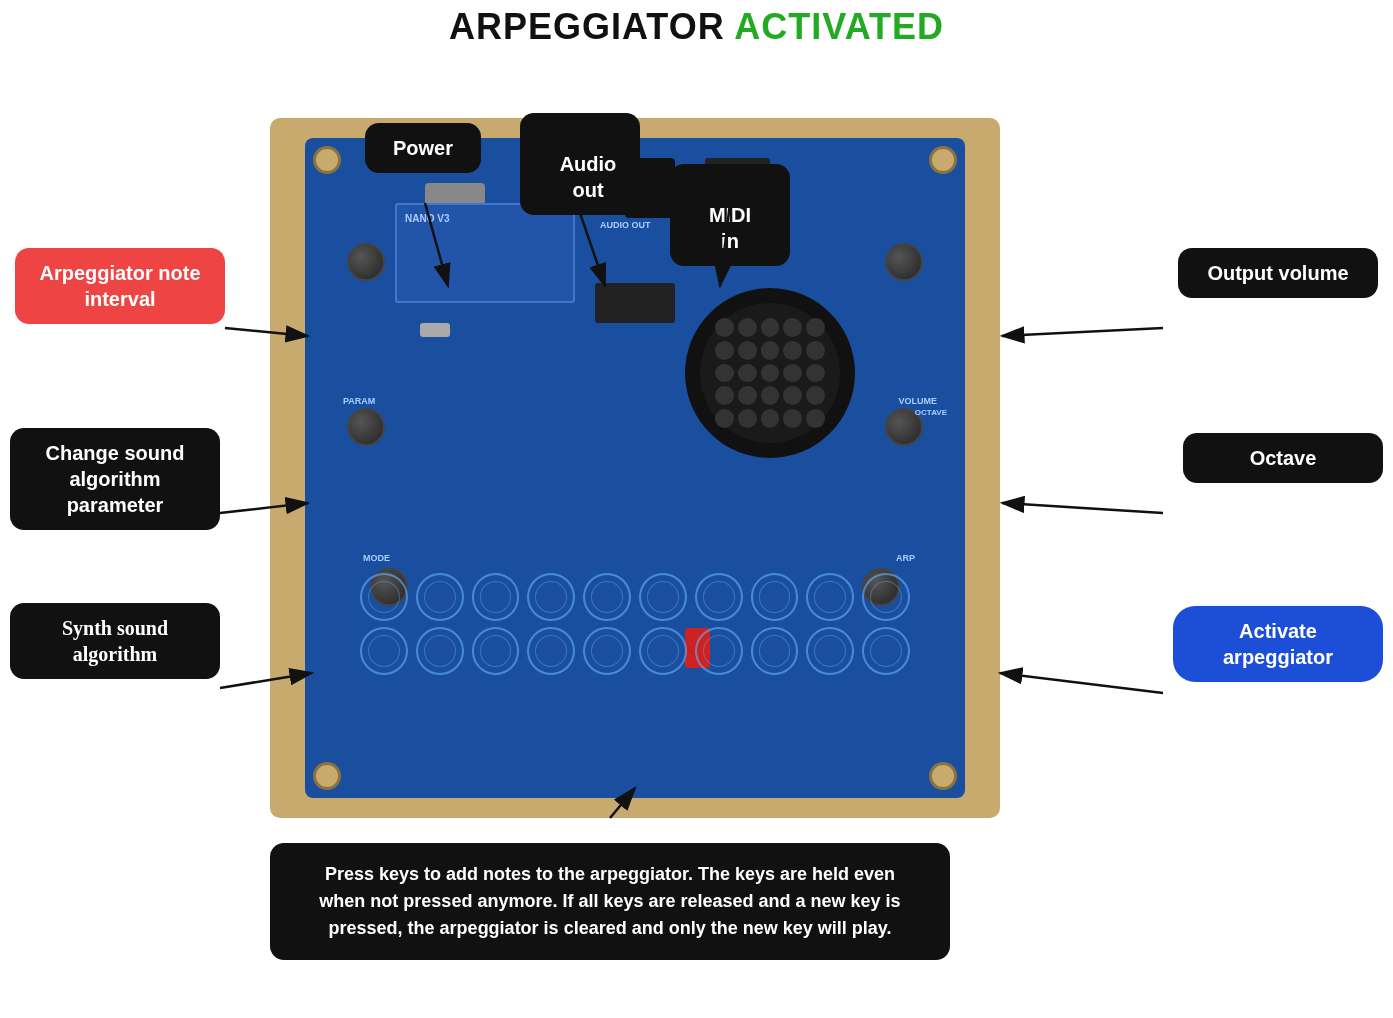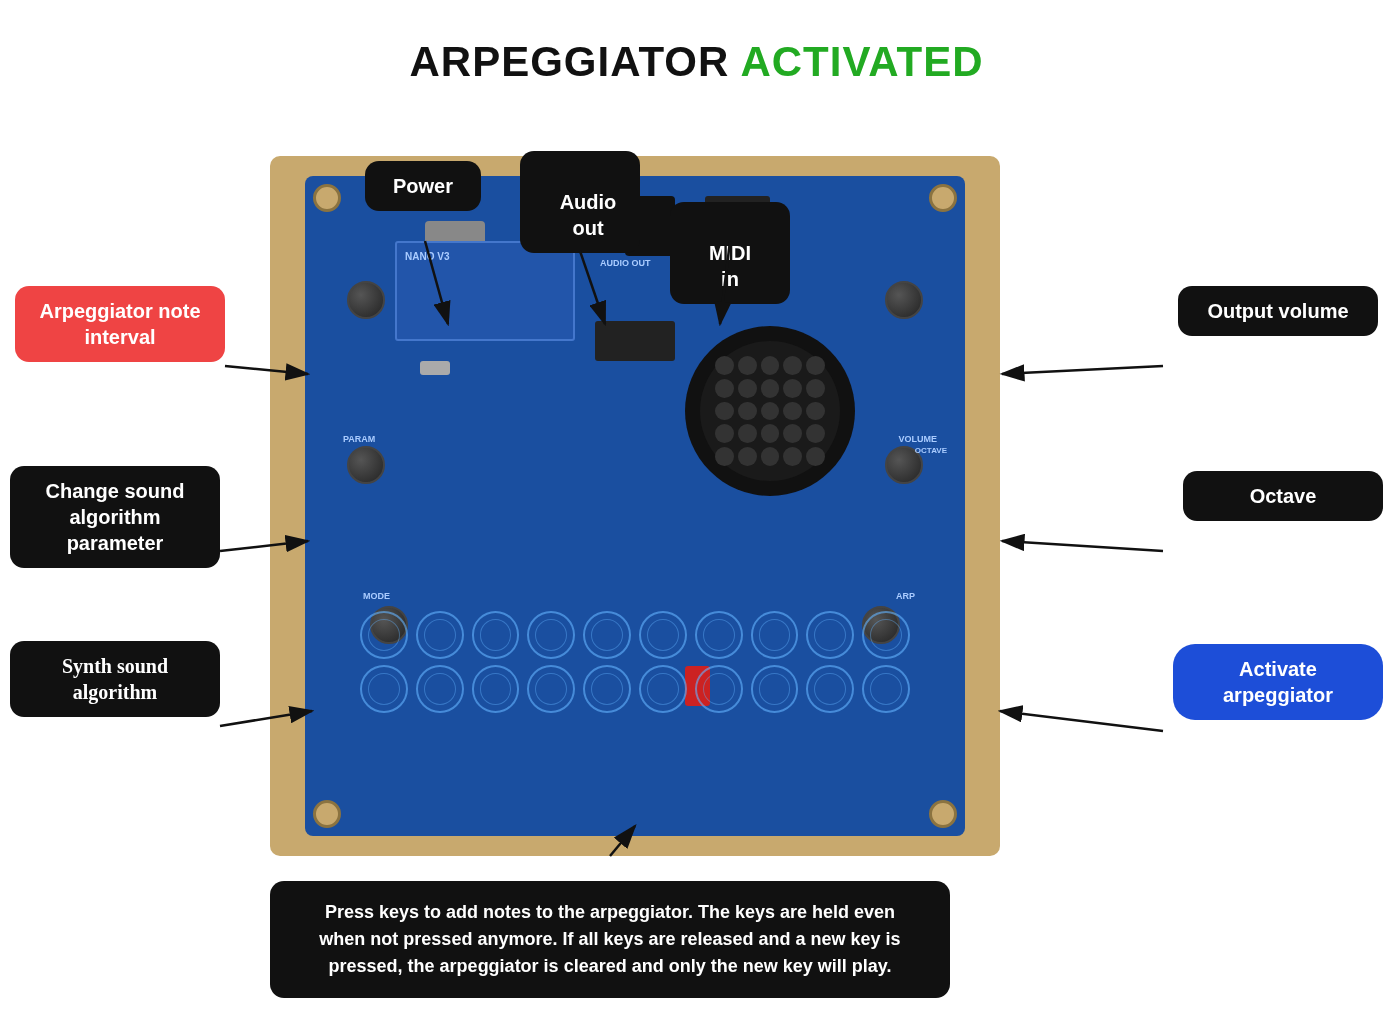--- a/index.html
+++ b/index.html
@@ -8,22 +8,22 @@
       height: 1018px;
       background: #ffffff;
       font-family: Arial, sans-serif;
       position: relative;
       overflow: hidden;
     }
 
     
     #title {
       text-align: center;
-      padding-top: 38px;
-      font-size: 42px;
+      padding-top: 6px;
+      font-size: 36px;
       font-weight: 900;
       letter-spacing: 1px;
     }
     #title .title-normal { color: #111; }
     #title .title-green { color: #22aa22; }
 
     
     #main-layout {
       position: relative;
       width: 1393px;

